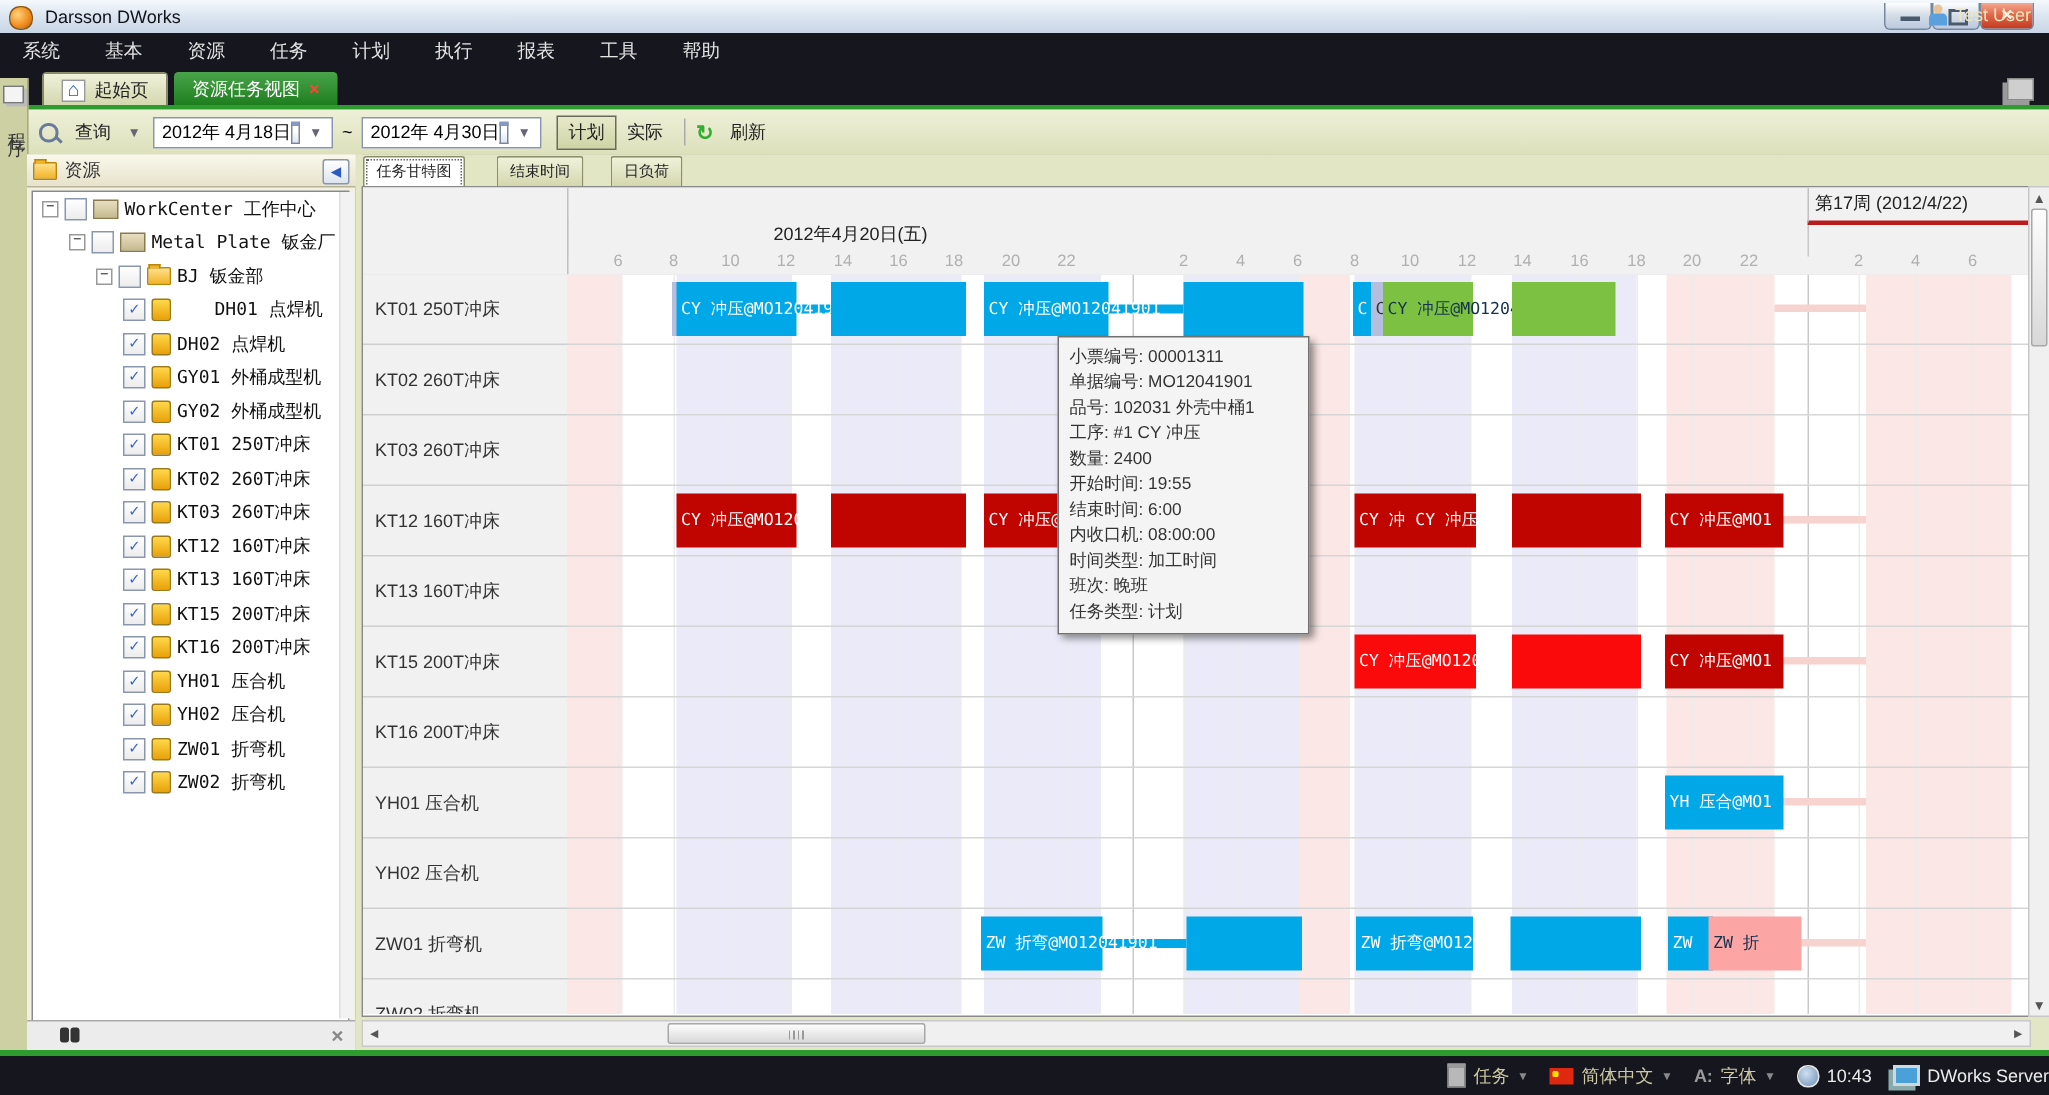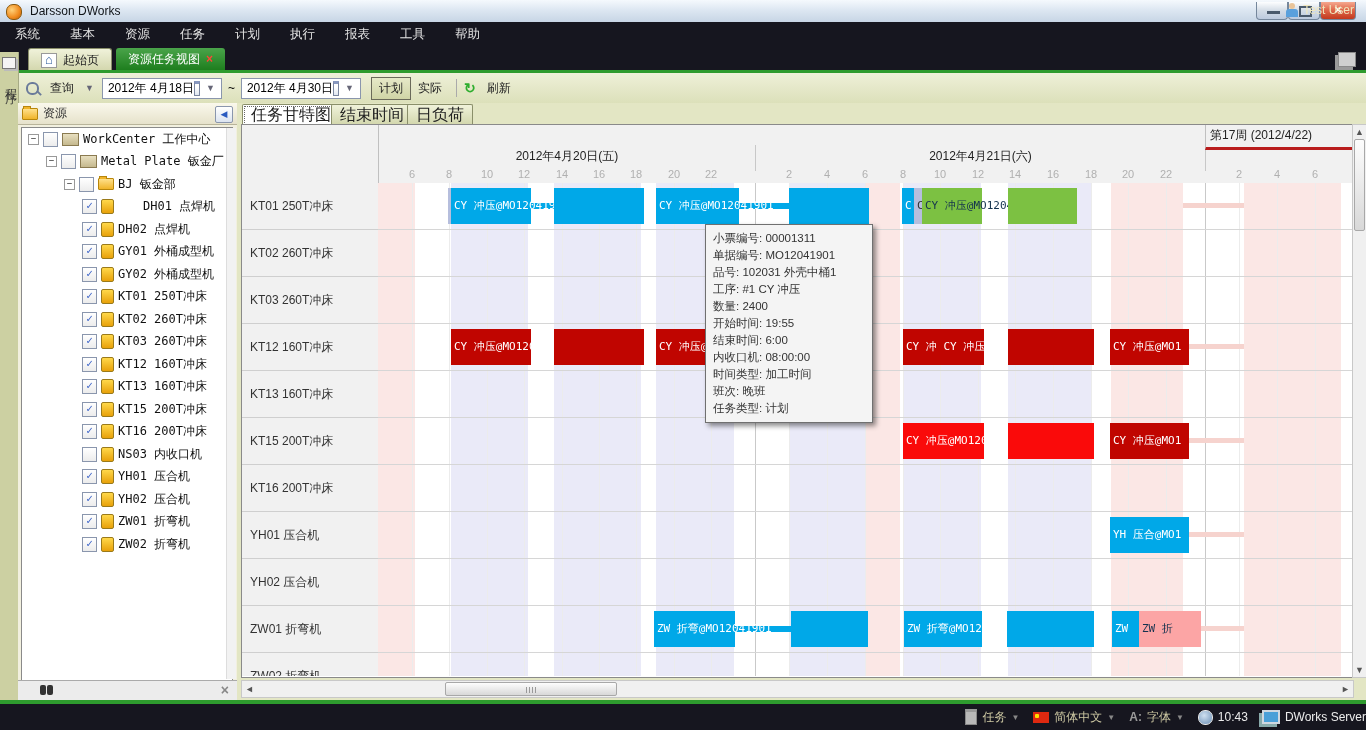--- a/index.html
+++ b/index.html
@@ -65,21 +65,21 @@
   .cb{width:13px;height:13px;border:1px solid #8a96ad;background:linear-gradient(#fff,#ececec);flex:none;
       font-size:11px;line-height:12px;text-align:center;color:#3a62c8;font-weight:bold}
   .machine-icon{width:11px;height:13px;background:linear-gradient(#ffd84a,#e8a10a);border:1px solid #9a7a1a;border-radius:2px;flex:none}
   .bld-icon{width:15px;height:11px;background:linear-gradient(#e8dfc0,#c5b98e);border:1px solid #8a7a50;flex:none}
   #panel-footer{position:absolute;left:0;bottom:0;width:219px;height:19px;background:#ececec;border-top:1px solid #aaa}
   #binoculars-icon{position:absolute;left:22px;top:4px;width:6px;height:10px;background:#333;border-radius:2px;box-shadow:7px 0 0 #333}
   #footer-close{position:absolute;right:8px;top:1px;color:#888;font-weight:bold;font-size:14px}
   
   #main{left:237px;top:103px;width:1129px;height:597px;background:#e3e6c4}
   .gtab{top:1px;height:20px;padding:0 8px;border:1px solid #8a8f6a;border-bottom:none;border-radius:2px 2px 0 0;
-        background:linear-gradient(#f0f2da,#d2d6ac);font-size:16px;line-height:19px;color:#222}
+        background:linear-gradient(#f0f2da,#d2d6ac);font-size:10px;line-height:19px;color:#222}
   .gtab.active{background:#fff;outline:1px dotted #666;outline-offset:-3px;height:22px}
   #gframe{left:4px;top:21px;width:1111px;height:552px;background:#fff;border:1px solid #8a8a8a;overflow:hidden}
   #ghead{left:0;top:0;width:1111px;height:58px;background:#f1f1f1;border-bottom:1px solid #c0c0c0}
   #glabelhead{left:0;top:0;width:136px;height:58px;border-right:1px solid #c0c0c0;background:#f1f1f1}
   #gweekcell{left:963px;top:0;width:148px;height:20px;border-left:1px solid #c0c0c0;border-bottom:3px solid #b91c1c;
      font-size:12px;color:#222;padding:2px 0 0 4px;background:#f1f1f1}
   .daycell{top:20px;height:23px;border-left:1px solid #c8c8c8;text-align:center;font-size:12px;color:#222;padding-top:3px}
   .tick{top:43px;width:20px;margin-left:-10px;text-align:center;font-size:11px;color:#b0b0b0}
   #gbody{left:136px;top:58px;width:975px;height:493px;background:#fff;overflow:hidden}
   #glabels{left:0;top:58px;width:136px;height:493px;background:#f1f1f1;border-right:1px solid #c0c0c0;overflow:hidden}
@@ -257,25 +257,20 @@
         <div class="cb">✓</div>
         <div class="machine-icon"></div>
         <div style="white-space: nowrap;">KT15 200T冲床</div>
       </div>
       <div class="trow" style="padding-left: 60px;">
         <div class="cb">✓</div>
         <div class="machine-icon"></div>
         <div style="white-space: nowrap;">KT16 200T冲床</div>
       </div>
       <div class="trow" style="padding-left: 60px;">
-        <div class="cb"></div>
-        <div class="machine-icon"></div>
-        <div style="white-space: nowrap;">NS03 内收口机</div>
-      </div>
-      <div class="trow" style="padding-left: 60px;">
         <div class="cb">✓</div>
         <div class="machine-icon"></div>
         <div style="white-space: nowrap;">YH01 压合机</div>
       </div>
       <div class="trow" style="padding-left: 60px;">
         <div class="cb">✓</div>
         <div class="machine-icon"></div>
         <div style="white-space: nowrap;">YH02 压合机</div>
       </div>
       <div class="trow" style="padding-left: 60px;">
@@ -298,21 +293,20 @@
 
 <div id="main" class="abs">
   <div id="gtabs">
       <div class="gtab active" style="position: absolute; left: 5px;">任务甘特图</div>
       <div class="gtab" style="position: absolute; left: 94px;">结束时间</div>
       <div class="gtab" style="position: absolute; left: 170px;">日负荷</div>
     </div>
   <div id="gframe" class="abs">
     <div id="ghead" class="abs">
         <div class="daycell abs" style="left: 136px; width: 376px;">2012年4月20日(五)</div>
-        <div class="daycell abs" style="left: 513px; width: 449px;">2012年4月21日(六)</div>
         <div class="daycell abs" style="left: 963px; width: 147px;"></div>
         <div class="tick abs" style="left: 170px;">6</div>
         <div class="tick abs" style="left: 207px;">8</div>
         <div class="tick abs" style="left: 245px;">10</div>
         <div class="tick abs" style="left: 282px;">12</div>
         <div class="tick abs" style="left: 320px;">14</div>
         <div class="tick abs" style="left: 357px;">16</div>
         <div class="tick abs" style="left: 394px;">18</div>
         <div class="tick abs" style="left: 432px;">20</div>
         <div class="tick abs" style="left: 469px;">22</div>

